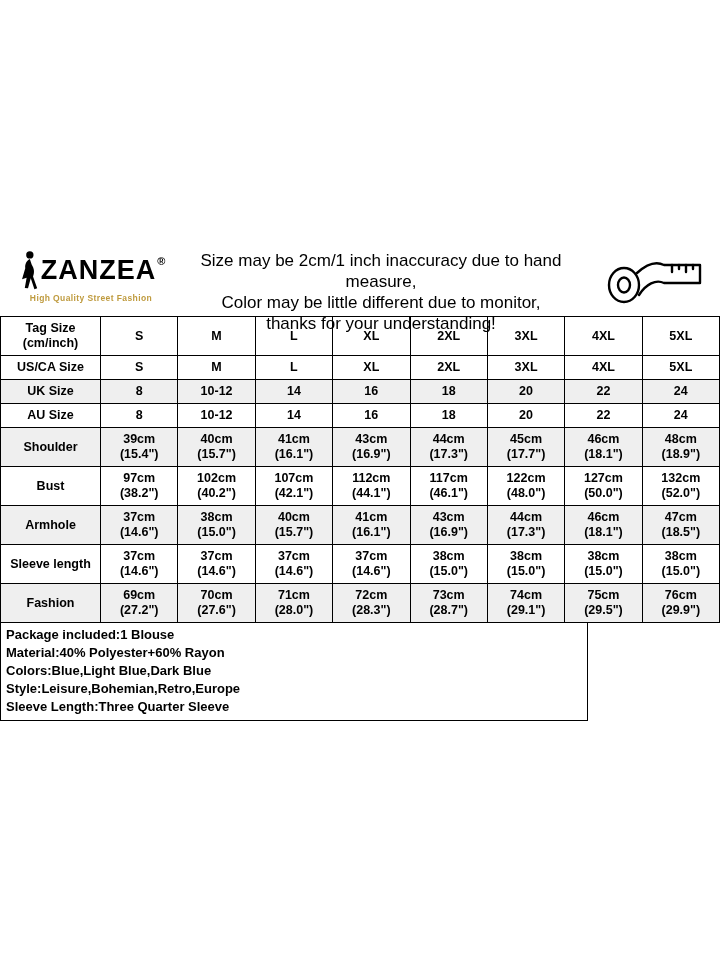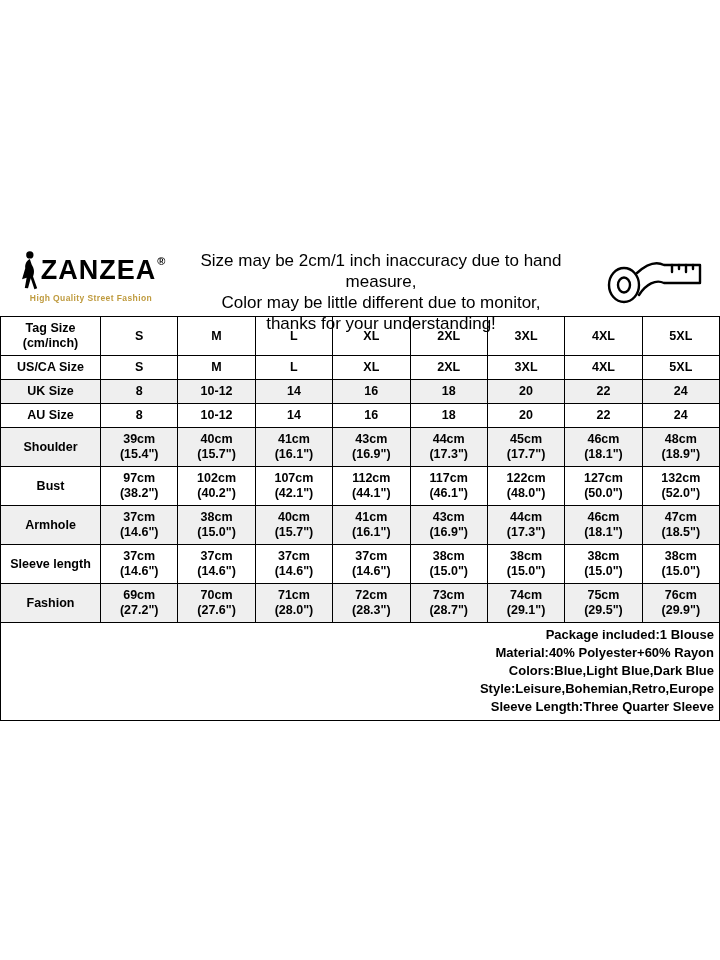--- a/index.html
+++ b/index.html
@@ -29,21 +29,21 @@
   td {
     border: 1px solid #000;
     font-size: 12.5px; font-weight: bold;
     text-align: center; vertical-align: middle;
     white-space: pre-line;
     padding: 4px 1px; line-height: 15px;
   }
   tr.shaded { background: #efefef; border-radius: 6px; }
 
   
-  .footer-box { width: 720px; box-sizing: border-box; border: 1px solid #000; border-top: none; padding: 3px 5px 4px; flex: none; text-align: right; }
+  .footer-box { width: 588px; box-sizing: border-box; border: 1px solid #000; border-top: none; padding: 3px 5px 4px; flex: none; }
   .detail-line { font-size: 13px; font-weight: bold; line-height: 18px; }
 </style>
 </head>
 <body>
 
 <div class="page">
   <div class="spacer-top"></div>
 
   <div class="header">
     <div class="brand">

